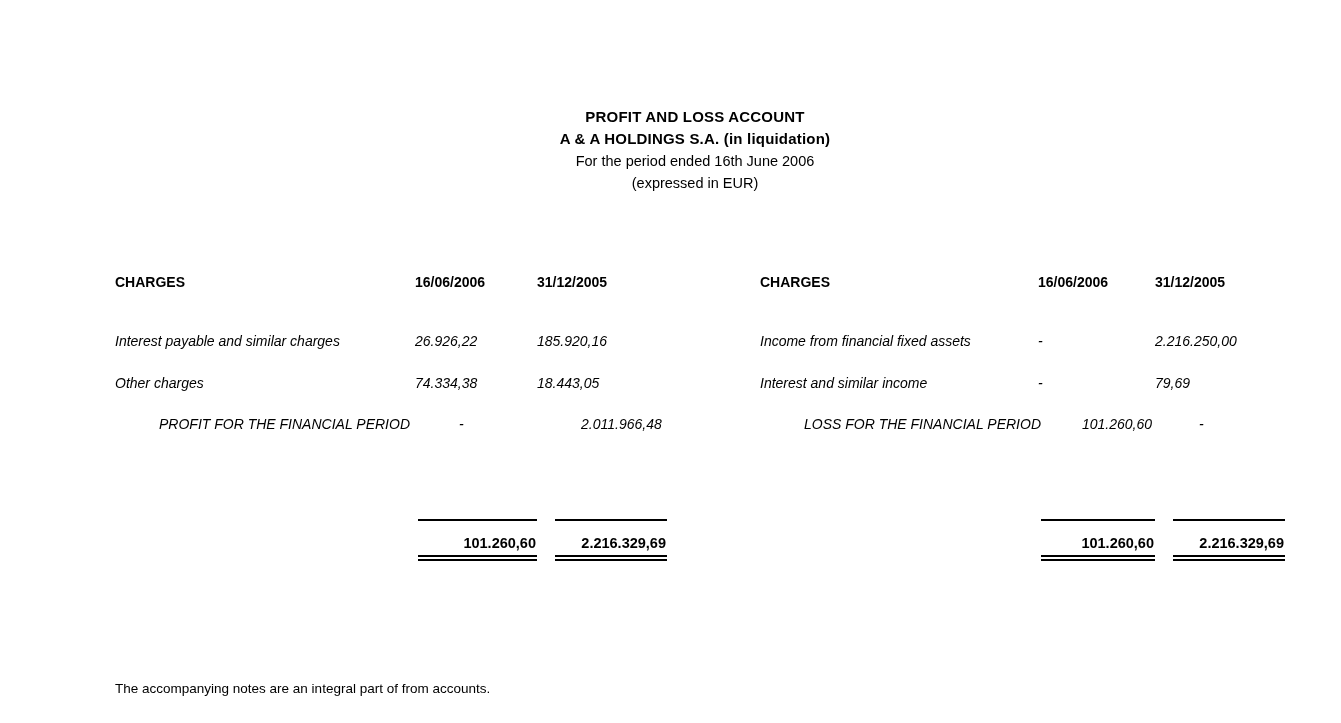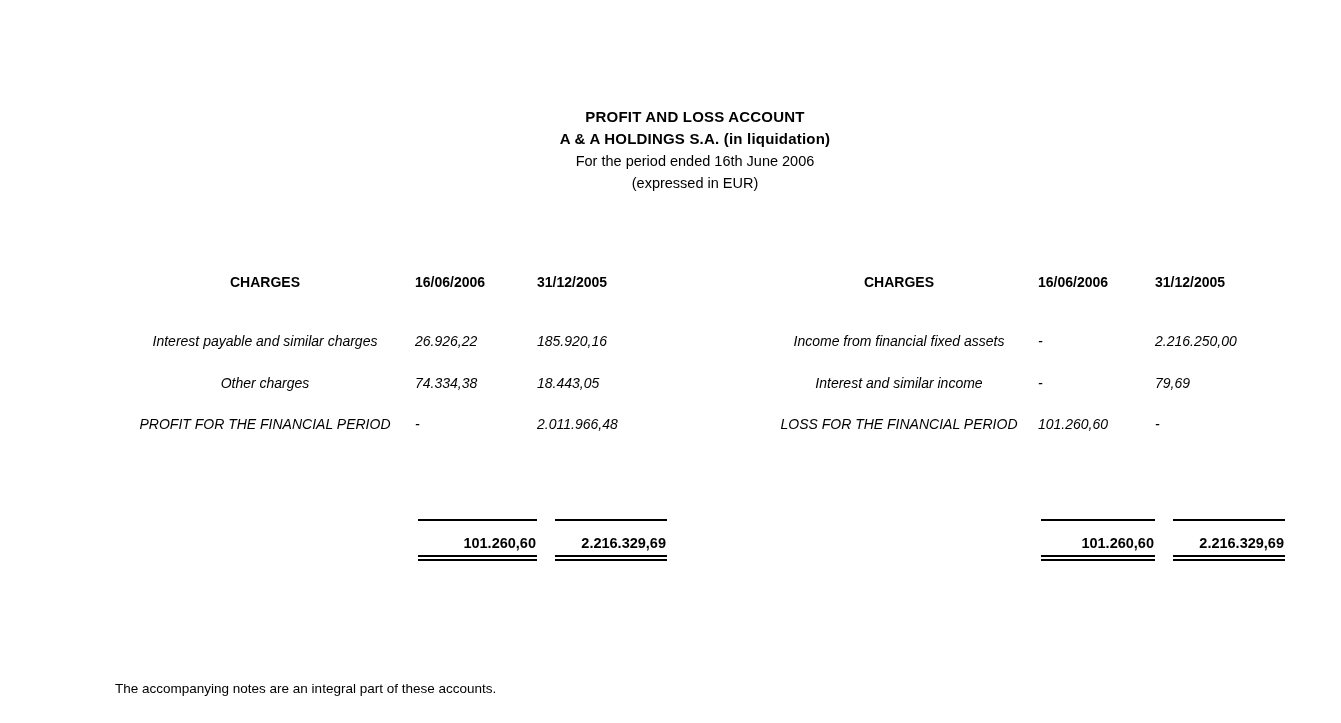--- a/index.html
+++ b/index.html
@@ -33,23 +33,23 @@
   .stmt.right { left: 760px; width: 525px; }
 
   .grid-row { display: grid; align-items: center; }
   .stmt.left  .grid-row { grid-template-columns: 300px 122px 130px; }
   .stmt.right .grid-row { grid-template-columns: 278px 117px 130px; }
 
   .hdr-row { height: 20px; font-weight: bold; font-size: 14px; }
   .body-row { height: 26px; font-size: 14px; font-style: italic; }
   .row-1 { margin-top: 36px; }
   .row-2 { margin-top: 16px; }
-  .row-3 { margin-top: 15px; }
+  .row-3 { margin-top: 15px; margin-left: 44px; }
 
-  .lbl { text-align: center; white-space: nowrap; }
+  .lbl { text-align: left; white-space: nowrap; }
   .val { text-align: left; white-space: nowrap; }
   .val.dash { padding-right: 26px; }
 
   .totals-row { margin-top: 82px; align-items: start; }
   .total-box {
     border-top: 2px solid #000;
     border-bottom: 6px double #000;
     padding: 14px 1px 4px 0;
     text-align: right;
     font-weight: bold;
@@ -131,15 +131,15 @@
       <div class="val dash">-</div>
     </div>
 
     <div class="grid-row totals-row">
       <div class="lbl"></div>
       <div class="total-box ml-line">101.260,60</div>
       <div class="total-box ml-line2">2.216.329,69</div>
     </div>
   </div>
 
-  <div class="footer-note">The accompanying notes are an integral part of these accounts.</div>
+  <div class="footer-note">The accompanying notes are an integral part of from accounts.</div>
 
 </div>
 
 </body></html>

